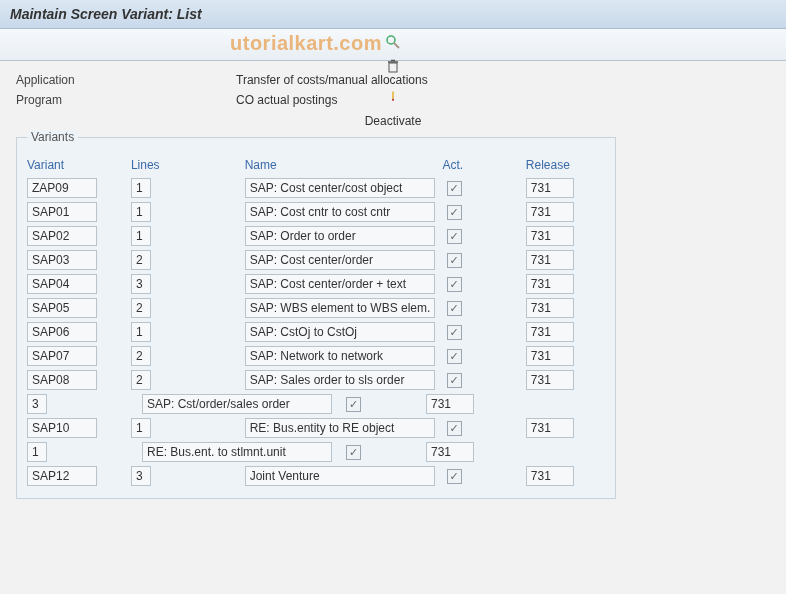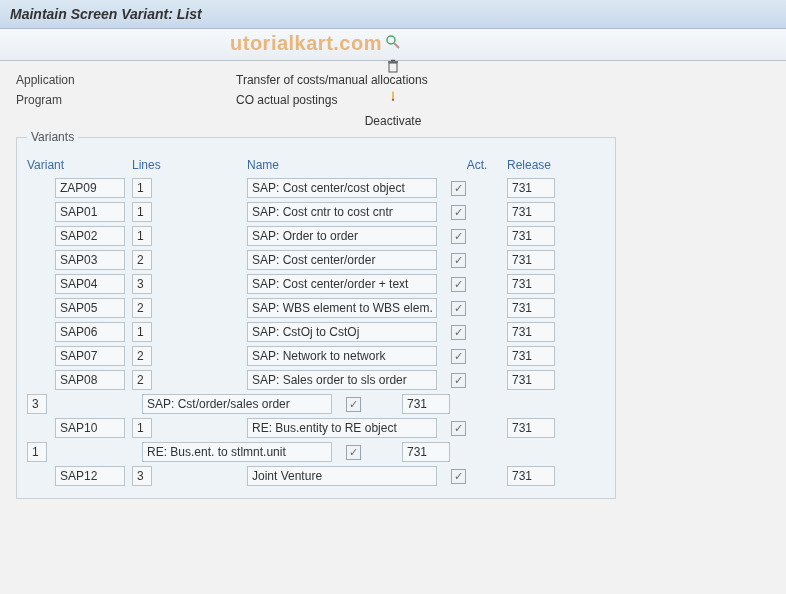--- a/index.html
+++ b/index.html
@@ -101,42 +101,42 @@
     .grid-header {
       display: flex;
       color: #3a6aa8;
       font-size: 12px;
       padding: 4px 0;
       border-bottom: 0;
     }
     .col-variant { width: 105px; }
     .col-lines   { width: 115px; }
     .col-name    { width: 200px; }
-    .col-act     { width: 60px; text-align: center; }
-    .col-release { width: 80px; }
+    .col-act     { width: 60px; text-align: left; }
+    .col-release { width: 80px; margin-left: 24px; }
     .grid-row {
       display: flex;
       align-items: center;
       height: 24px;
     }
     .cell {
       display: flex;
       align-items: center;
     }
     .ro-input {
       background: #f6f8fa;
       border: 1px solid #b8c3cc;
       height: 20px;
       padding: 1px 4px;
       font-family: inherit;
       font-size: 12px;
       color: #333;
       outline: none;
     }
-    .ro-variant { width: 70px; margin-left: 28px; }
+    .ro-variant { width: 70px; }
     .ro-lines   { width: 20px; text-align: left; }
     .ro-name    { width: 190px; }
     .ro-release { width: 48px; }
     .chk {
       width: 15px;
       height: 15px;
       border: 1px solid #9aa5af;
       background: #f0f3f6;
       display: inline-flex;
       align-items: center;

